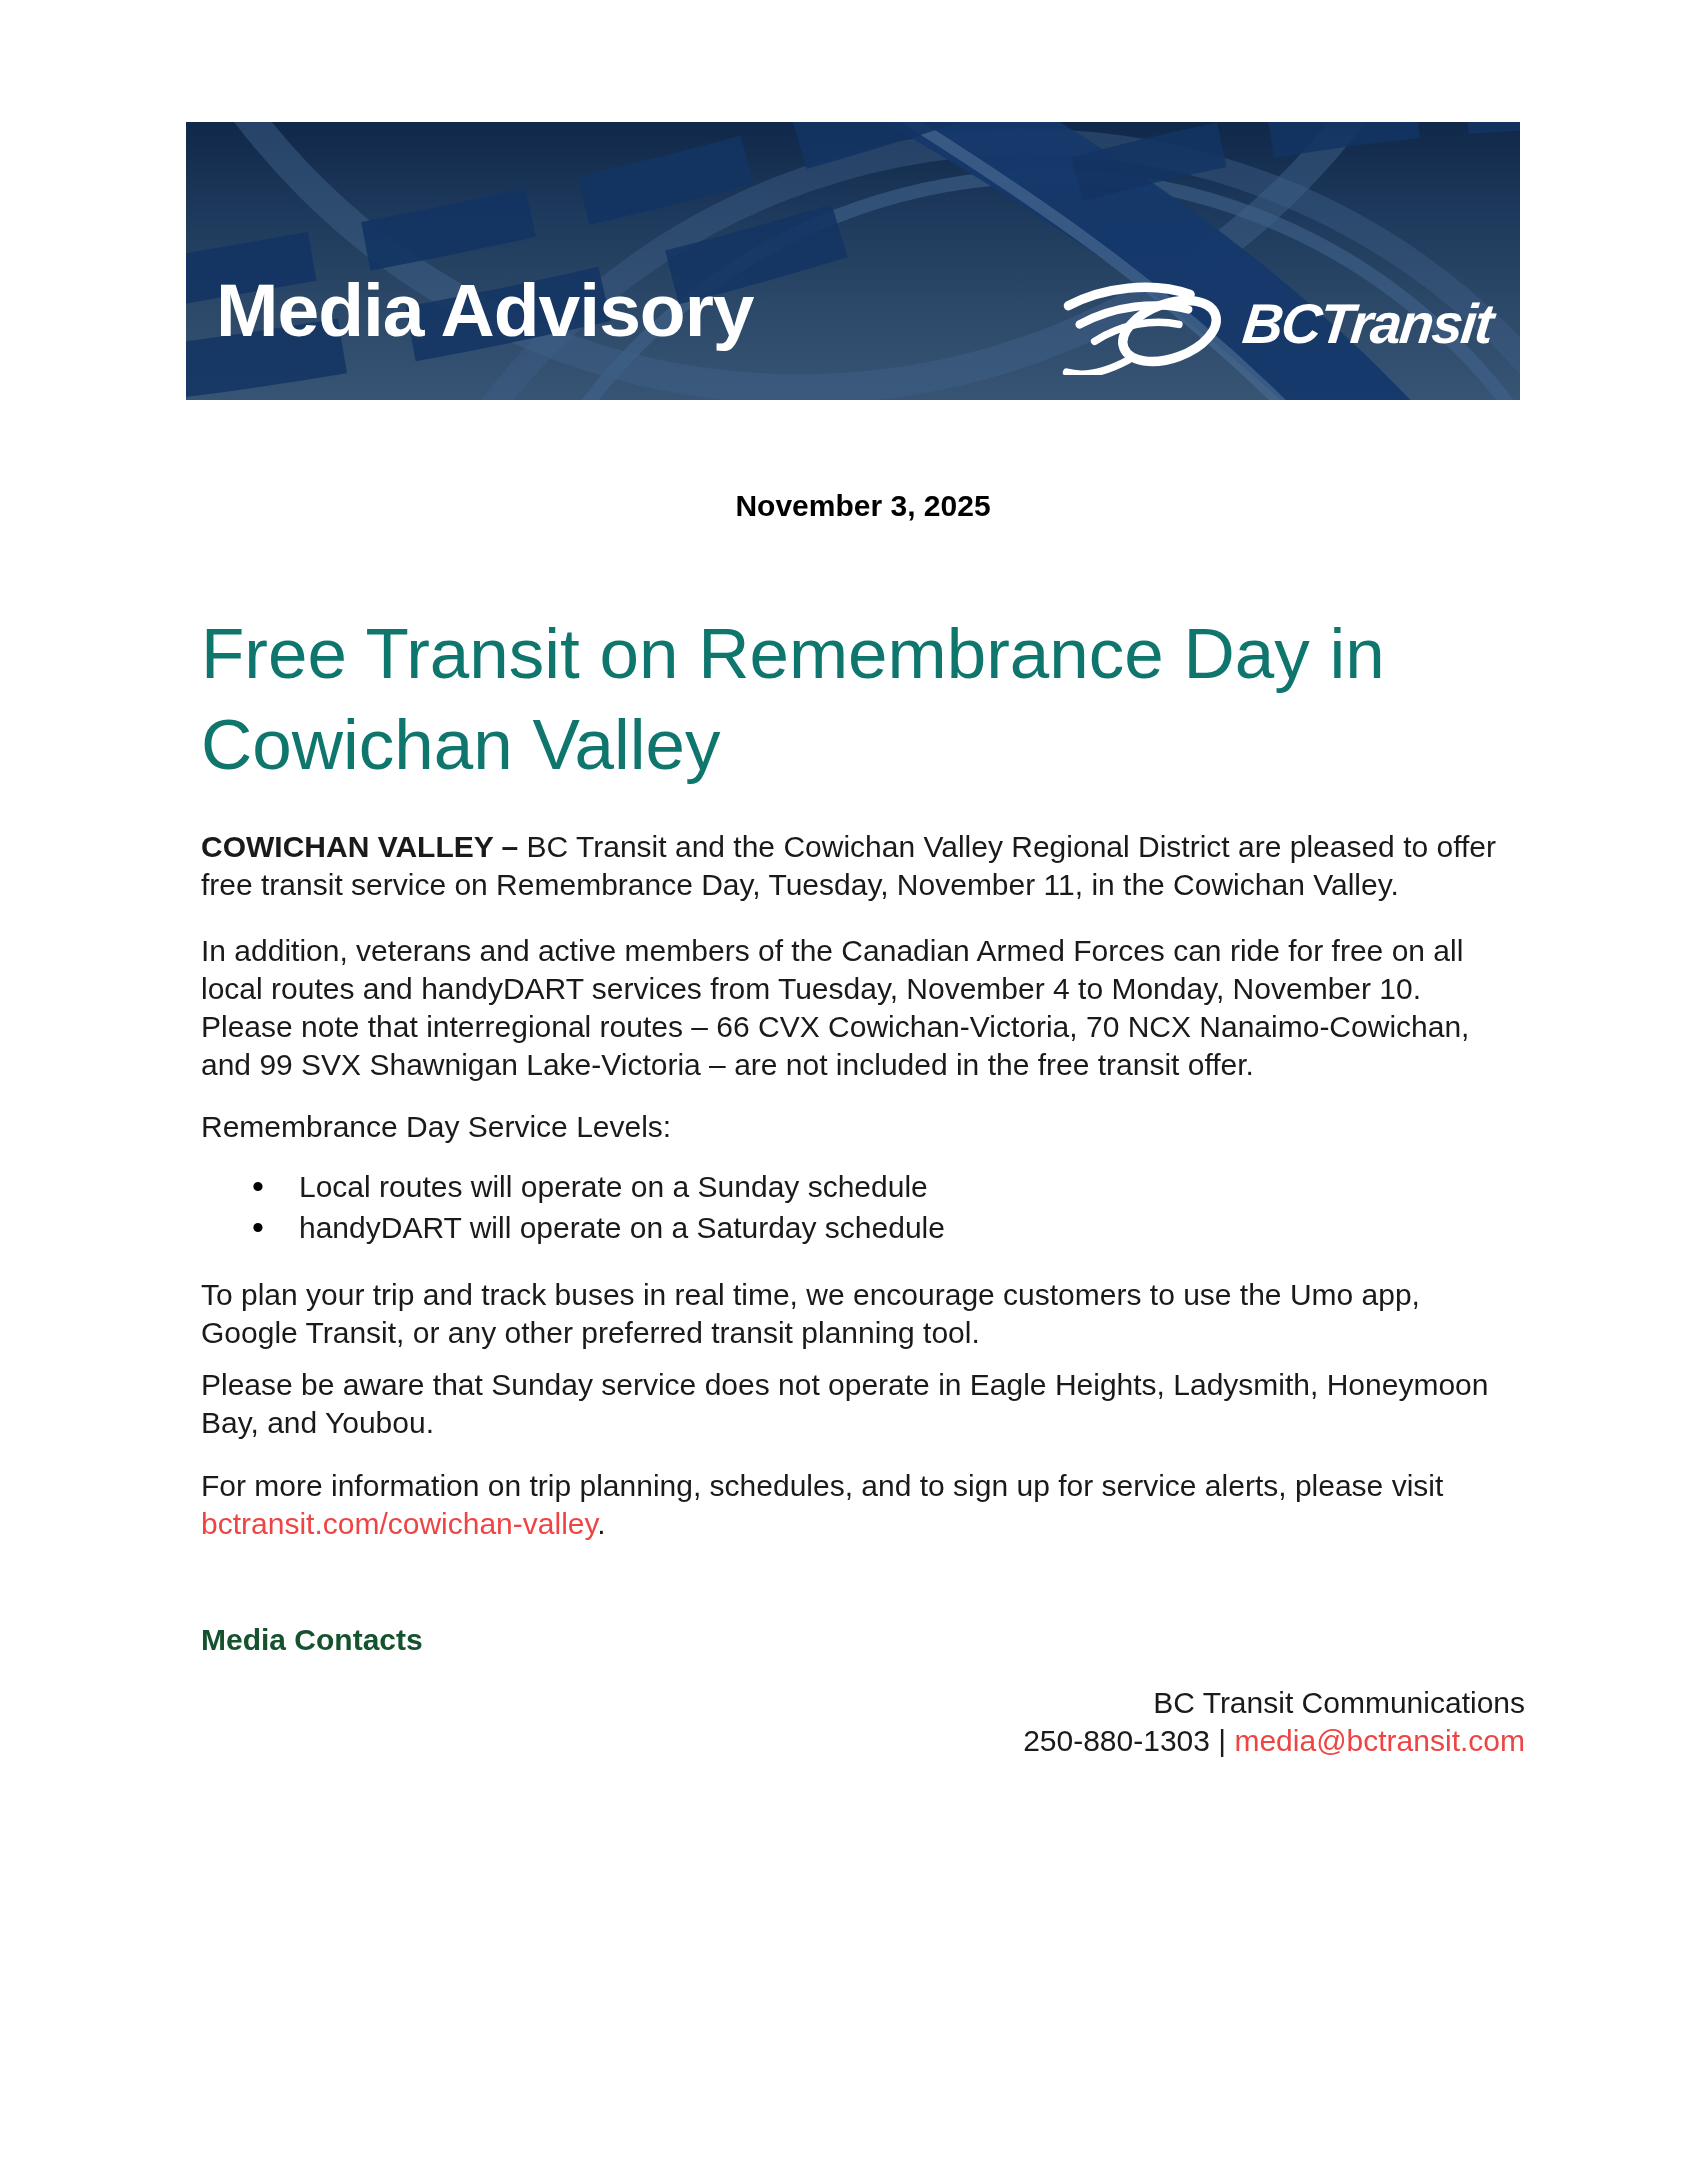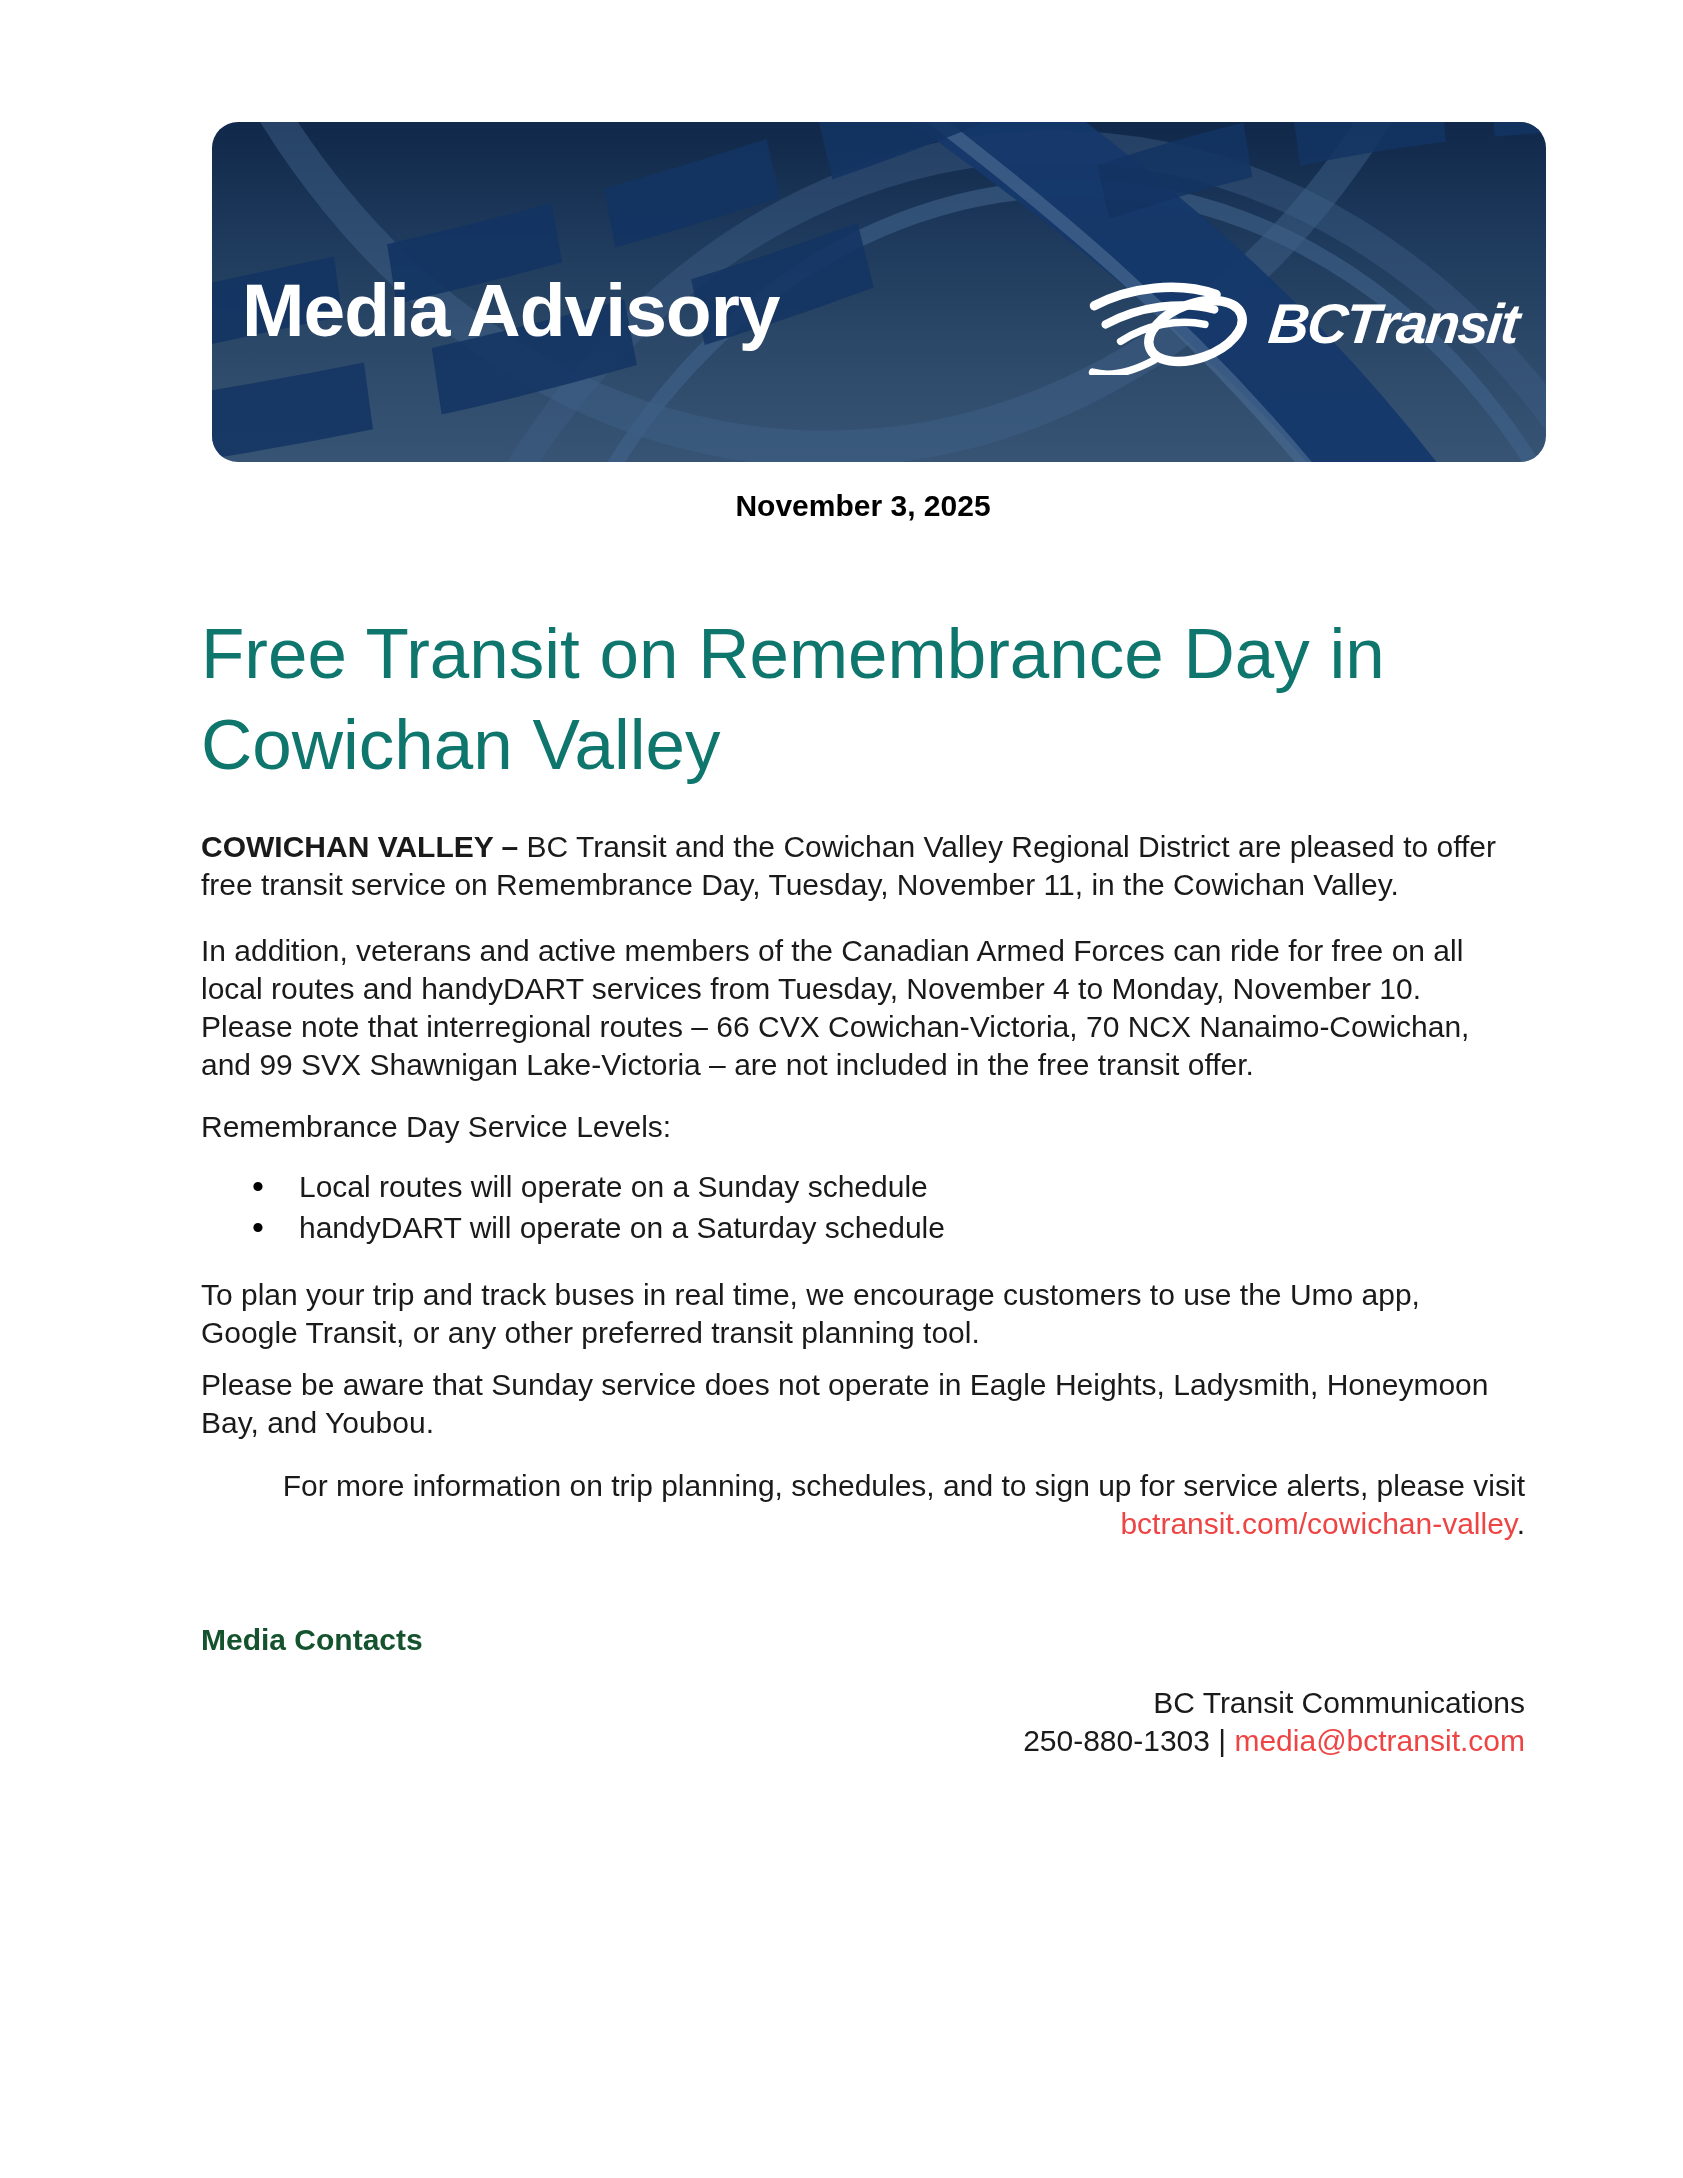--- a/index.html
+++ b/index.html
@@ -6,24 +6,23 @@
   .page{
     position:relative;
     width:1683px;height:2178px;
     background:#ffffff;
     font-family:"Liberation Sans","DejaVu Sans",sans-serif;
     color:#1a1a1a;
     overflow:hidden;
   }
   
   .banner{
-    position:absolute;left:212px;top:122px;
-    width:1334px;height:340px;
+    position:absolute;left:186px;top:122px;
+    width:1334px;height:278px;
     overflow:hidden;
-    border-radius:26px;
   }
   .banner svg.decor{position:absolute;left:0;top:0;width:100%;height:100%;display:block;}
   .banner-title{
     position:absolute;left:30px;top:149px;
     font-size:75px;line-height:79px;font-weight:700;
     color:#ffffff;letter-spacing:-1px;
   }
   .logo{
     position:absolute;right:28px;top:150px;
     display:flex;align-items:center;gap:6px;
@@ -51,21 +50,21 @@
     white-space:pre-line;
   }
   .para{
     margin:28px 0 0 0;
     font-size:30px;line-height:38px;
     white-space:pre-line;
   }
   .para.first{margin-top:38px;}
   .para.tight{margin-top:24px;}
   .para.after-bullets{margin-top:14px;}
-  .para.links-para{margin-top:25px;text-align:right;}
+  .para.links-para{margin-top:25px;}
   strong{font-weight:700;}
   ul.service-list{
     margin:20px 0 0 0;padding:0;list-style:none;
   }
   ul.service-list li{
     position:relative;
     padding-left:98px;
     font-size:30px;line-height:41px;
   }
   ul.service-list li::before{

